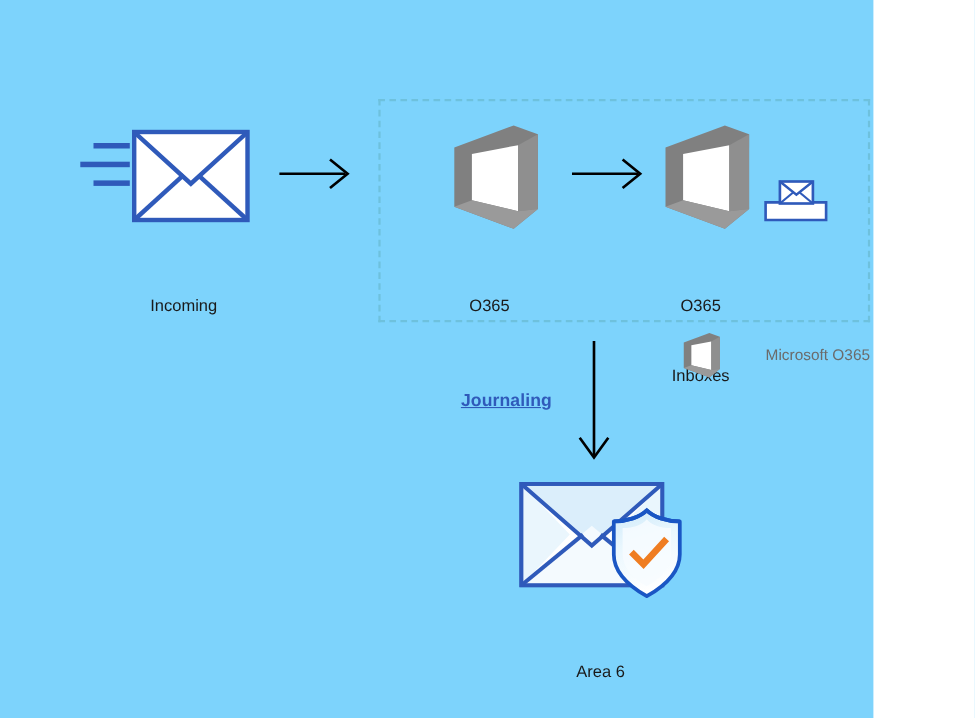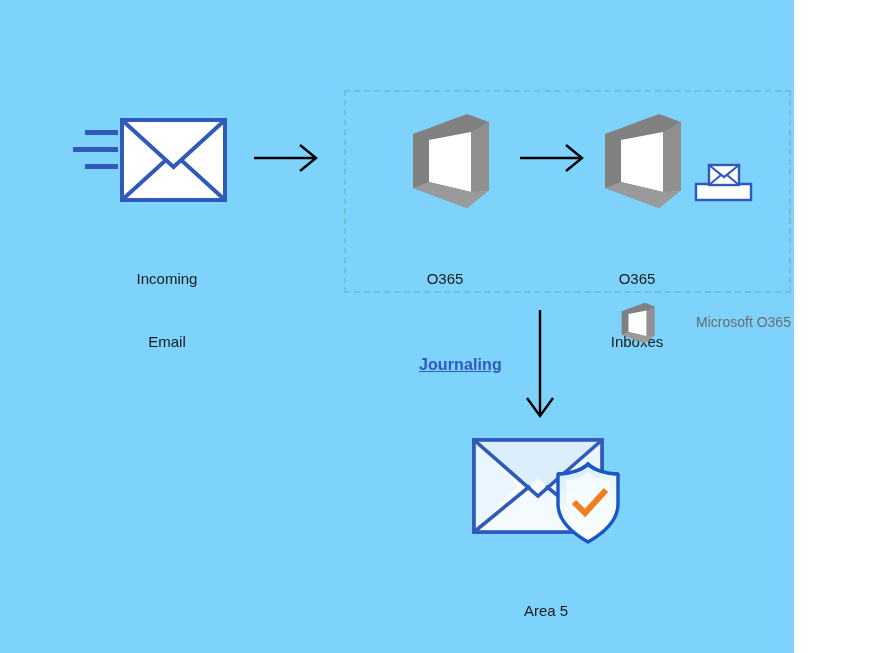--- a/index.html
+++ b/index.html
@@ -74,21 +74,20 @@
       <rect x="50" y="8" width="103" height="80" fill="#ffffff" stroke="#2f5aba" stroke-width="4"></rect>
 
       <path d="M50 8 L101.5 55 L153 8" fill="none" stroke="#2f5aba" stroke-width="4" stroke-linejoin="miter"></path>
 
       <path d="M50 88 L95 47" fill="none" stroke="#2f5aba" stroke-width="4"></path>
       <path d="M153 88 L108 47" fill="none" stroke="#2f5aba" stroke-width="4"></path>
     </svg>
   </div>
   <div class="label" style="left:97px; top:226px; width:140px;">
     <span class="label-line">Incoming</span>
-    <span class="label-line">Email</span>
   </div>
 
   <div class="node" style="left:252px; top:142px;">
     <svg width="72" height="32" viewBox="0 0 72 32">
       <path d="M2 16 L62 16" stroke="#000000" stroke-width="2.4" fill="none"></path>
       <path d="M48 3 L64 16 L48 29" stroke="#000000" stroke-width="2.4" fill="none" stroke-linecap="butt" stroke-linejoin="miter"></path>
     </svg>
   </div>
 
   <div class="node" style="left:405px; top:110px;">
@@ -190,17 +189,17 @@
 
         <path d="M100 50 C110 50 118 47 122 42 C126 47 134 50 144 50
                  L144 73 C144 88 132 97 122 103
                  C112 97 100 88 100 73 Z" fill="#f7fcff" opacity="0.85"></path>
 
         <path d="M108 72 L119 83 L140 60" fill="none" stroke="#ef7d22" stroke-width="6" stroke-linecap="butt" stroke-linejoin="miter"></path>
       </g>
     </svg>
   </div>
   <div class="label" style="left:465px; top:558px; width:162px;">
-    <span class="label-line">Area 5</span>
+    <span class="label-line">Area 6</span>
     
   </div>
 
 </div>
 
 </body></html>

